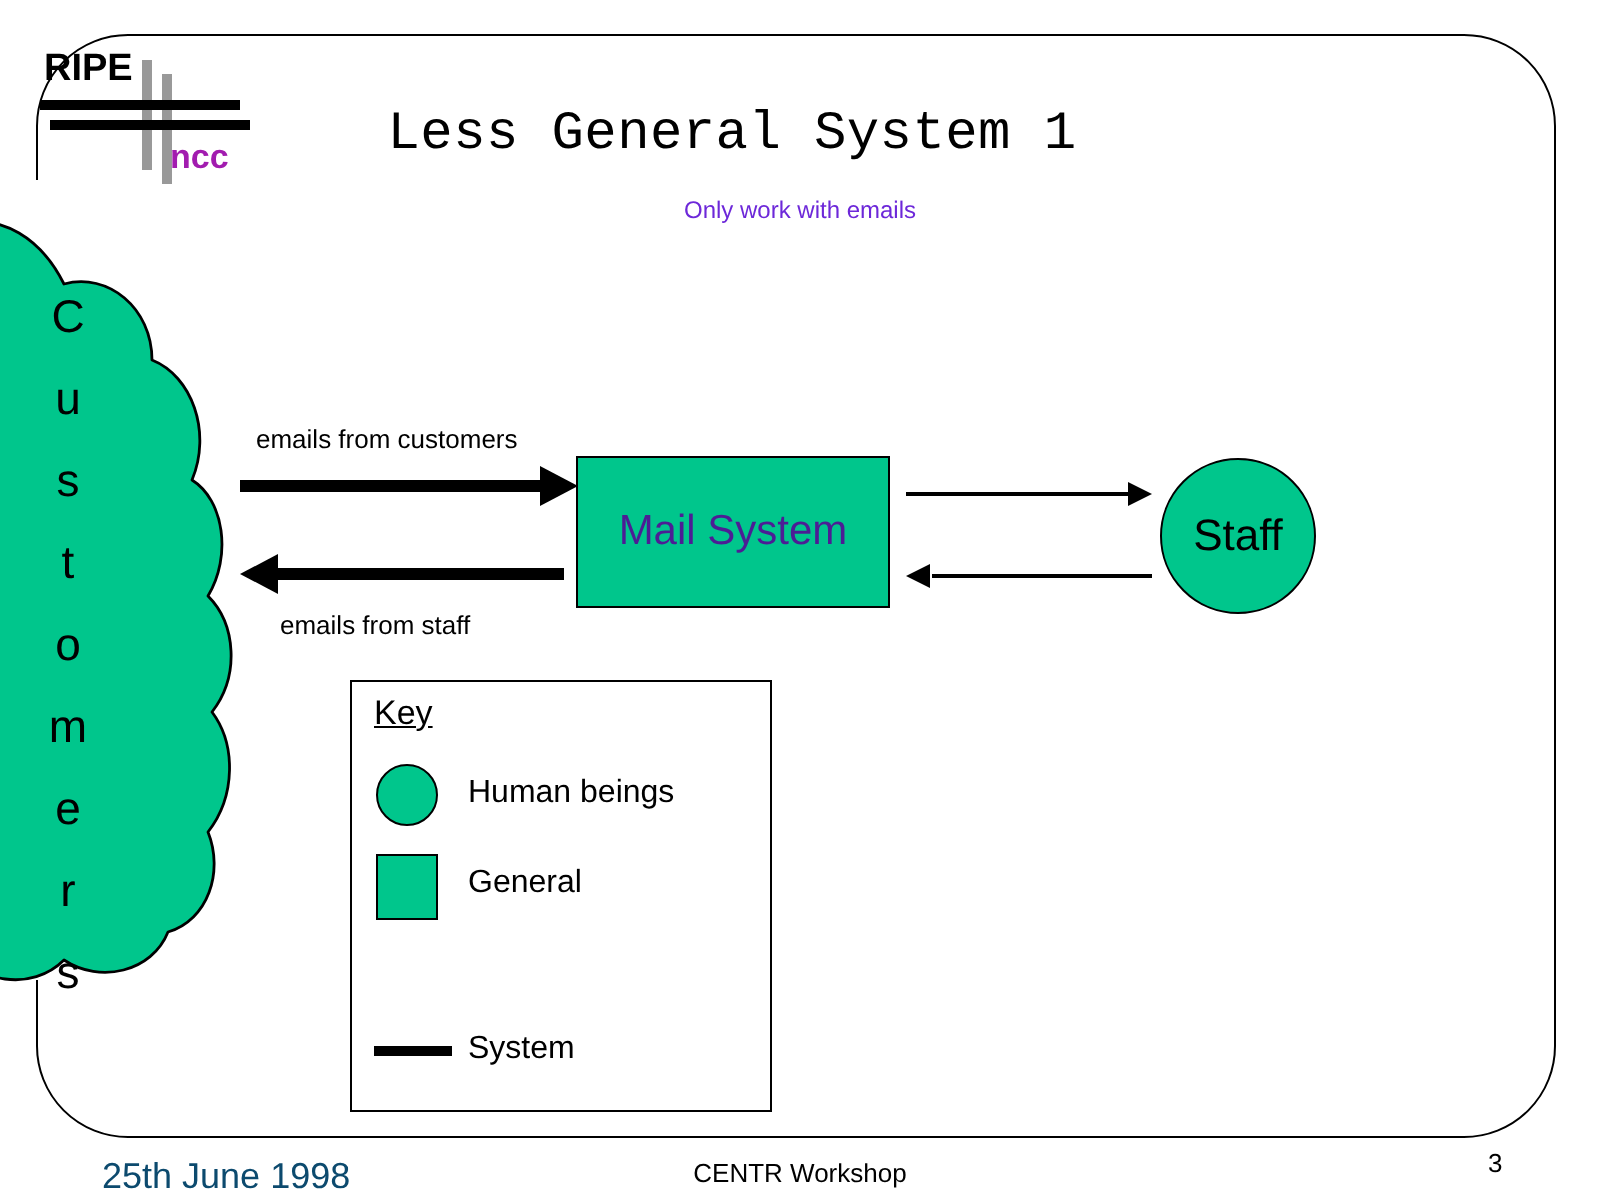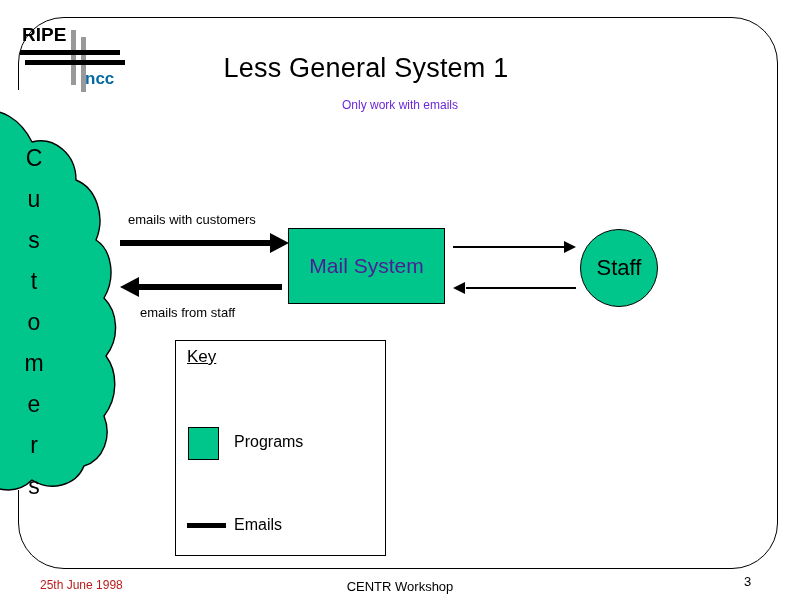--- a/index.html
+++ b/index.html
@@ -57,21 +57,21 @@
     letter-spacing: 0px;
     color: #000000;
     font-family: "Liberation Sans", sans-serif;
   }
   .logo .ncc-text {
     position: absolute;
     left: 67px;
     top: 45px;
     font-size: 17px;
     font-weight: bold;
-    color: #0369a1;
+    color: #a21caf;
     font-family: "Liberation Sans", sans-serif;
     text-align: center;
   }
   .logo .bar-h1 {
     position: absolute;
     left: 2px;
     top: 26px;
     width: 100px;
     height: 5px;
     background: #000000;
@@ -103,21 +103,21 @@
 
   
   .slide-title {
     position: absolute;
     left: 0;
     top: 53px;
     width: 732px;
     text-align: center;
     font-size: 27px;
     color: #000000;
-    font-family: Liberation Sans, sans-serif;
+    font-family: Liberation Mono, monospace;
     letter-spacing: 0.2px;
   }
   .slide-subtitle {
     position: absolute;
     left: 0;
     top: 98px;
     width: 800px;
     text-align: center;
     font-size: 12px;
     color: #6d28d9;
@@ -297,24 +297,24 @@
     left: 11px;
     top: 15px;
     width: 39px;
     height: 4.5px;
     background: #000000;
   }
 
   
   .footer-left {
     position: absolute;
-    left: 40px;
+    left: 51px;
     top: 578px;
-    font-size: 12px;
-    color: #b91c1c;
+    font-size: 18px;
+    color: #0c4a6e;
     font-family: "Liberation Sans", sans-serif;
   }
   .footer-center {
     position: absolute;
     left: 0;
     top: 579px;
     width: 800px;
     text-align: center;
     font-size: 13px;
     color: #000000;
@@ -373,21 +373,21 @@
       <span>s</span>
       <span>t</span>
       <span>o</span>
       <span>m</span>
       <span>e</span>
       <span>r</span>
       <span>s</span>
     </div>
   </div>
 
-  <div class="arrow-label" style="left:128px; top:212px;">emails with customers</div>
+  <div class="arrow-label" style="left:128px; top:212px;">emails from customers</div>
   <div class="arrow-line-thick" style="left:120px; top:240px; width:152px;"></div>
   <div class="arrow-head head-right-thick" style="left:270px; top:233px;"></div>
 
   <div class="arrow-line-thick" style="left:139px; top:284px; width:143px;"></div>
   <div class="arrow-head head-left-thick" style="left:120px; top:277px;"></div>
   <div class="arrow-label" style="left:140px; top:305px;text-align:center;">emails from staff</div>
 
   <div class="mail-box">
     <span>Mail System</span>
   </div>
@@ -398,30 +398,34 @@
   <div class="arrow-line-thin" style="left:466px; top:287px; width:110px;"></div>
   <div class="arrow-head head-left-thin" style="left:453px; top:282px;"></div>
 
   <div class="staff-circle">
     <span>Staff</span>
   </div>
 
   <div class="key-box">
     <div class="key-title">Key</div>
 
+    <div class="key-row" style="top:39px;">
+      <div class="swatch-circle"></div>
+      <div class="key-row-text">Human beings</div>
+    </div>
 
     <div class="key-row" style="top:84px;">
       <div class="swatch-square"></div>
-      <div class="key-row-text">Programs</div>
+      <div class="key-row-text">General</div>
     </div>
 
 
     <div class="key-row" style="top:167px;">
       <div class="swatch-thickline"></div>
-      <div class="key-row-text">Emails</div>
+      <div class="key-row-text">System</div>
     </div>
   </div>
 
   <div class="footer-left">25th June 1998</div>
   <div class="footer-center">CENTR Workshop</div>
   <div class="footer-right">3</div>
 
 </div>
 
 </body></html>

